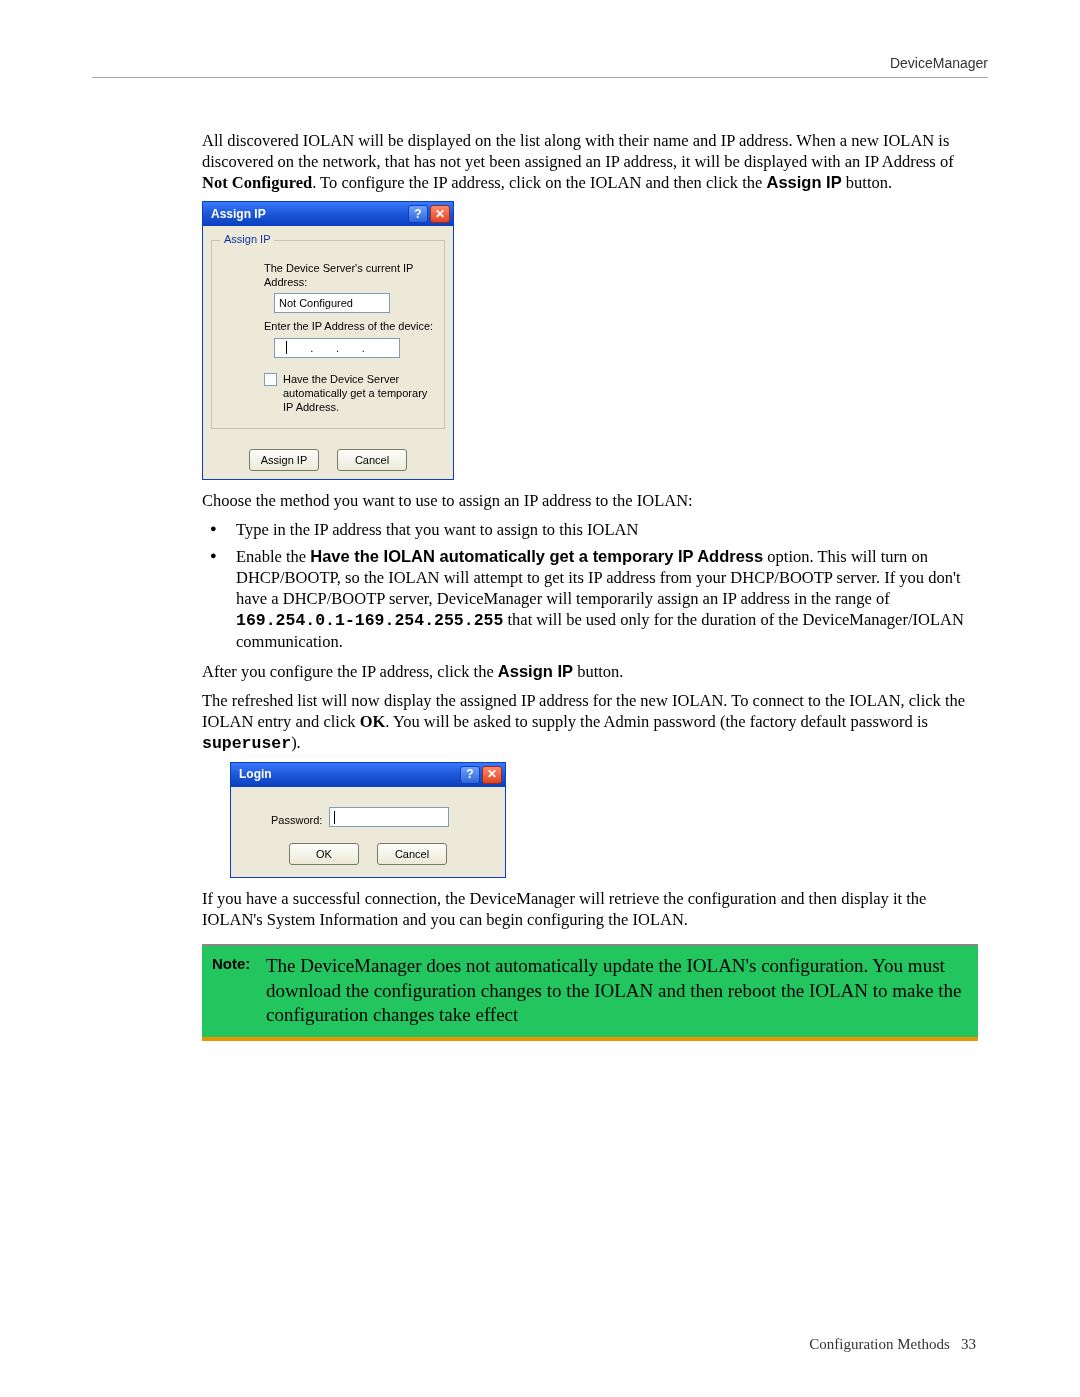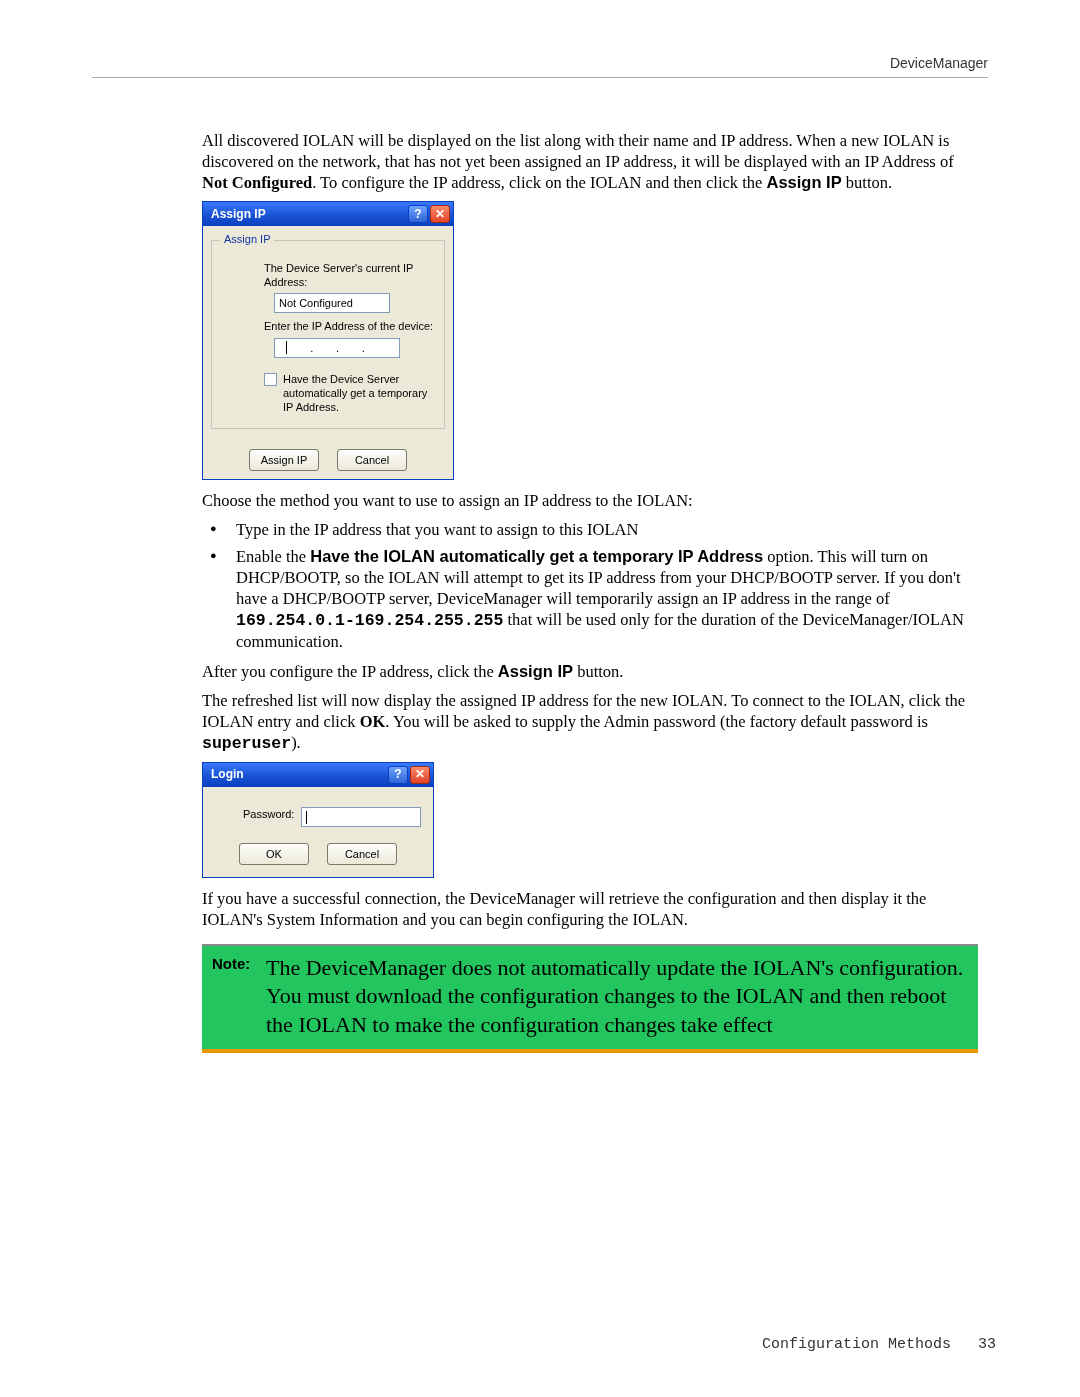--- a/index.html
+++ b/index.html
@@ -142,21 +142,21 @@
     position:absolute; top:0; left:5px;
   }
   .lock-icon .body {
     width: 20px; height: 14px;
     background: linear-gradient(to bottom,#ffd24a,#e6a400);
     border:1px solid #9c6f00;
     position:absolute; bottom:0; left:1px;
     border-radius:2px;
   }
   .login-msg { flex:1; text-align:center; font-size:11px; line-height:1.3; padding:6px 4px 0 0;}
-  .pwrow { display:flex; align-items:flex-start; margin:8px 0 6px 30px;}
+  .pwrow { display:flex; align-items:flex-end; margin:8px 0 6px 30px;}
   .pwlabel { width:58px; text-align:left; font-size:11px;}
   .pwfield { width:120px; height:20px; background:#fff; border:1px solid #7f9db9; display:flex; align-items:center; padding-left:4px;}
   .pwfield .cursor { border-left:1px solid #000; height:13px; }
 
   
   .notewrap {
     margin-top: 14px;
     border-top: 2px solid #888;
     border-bottom: 4px solid #e69700;
     background: #22c55e;
@@ -165,29 +165,29 @@
   }
   .notelabel {
     width: 54px;
     font-family: Arial, Helvetica, sans-serif;
     font-weight: bold;
     font-size: 15px;
     flex: 0 0 auto;
   }
   .notetext {
     flex: 1;
-    font-size: 22px;
+    font-size: 19px;
     line-height: 1.28;
   }
 
   .footer {
     position: absolute;
     bottom: 44px;
-    right: 84px;
-    font-family: Liberation Mono, monospace;
+    right: 104px;
+    font-family: Liberation Serif, serif;
     font-size: 15px;
     color: #333;
   }
 </style>
 </head>
 <body>
 
 <div class="page">
   <div class="header-right">DeviceManager</div>
 
@@ -242,21 +242,21 @@
     </ul>
 
     <p class="para">
       <span>After you configure the IP address, click the </span><span class="bold-sans">Assign IP</span><span> button.</span>
     </p>
 
     <p class="para">
       <span>The refreshed list will now display the assigned IP address for the new IOLAN. To connect to the IOLAN, click the IOLAN entry and click </span><b>OK</b><span>. You will be asked to supply the Admin password (the factory default password is </span><span class="mono">superuser</span><span>).</span>
     </p>
 
-    <div class="win" style="width:232px;">
+    <div class="win" style="width:276px;margin-left:28px;">
       <div class="titlebar">
         <span class="title-text">Login</span>
         <div class="tbtn">
             <span>?</span>
           </div>
         <div class="tbtn close">
             <span>✕</span>
           </div>
       </div>
       <div class="login-body">

